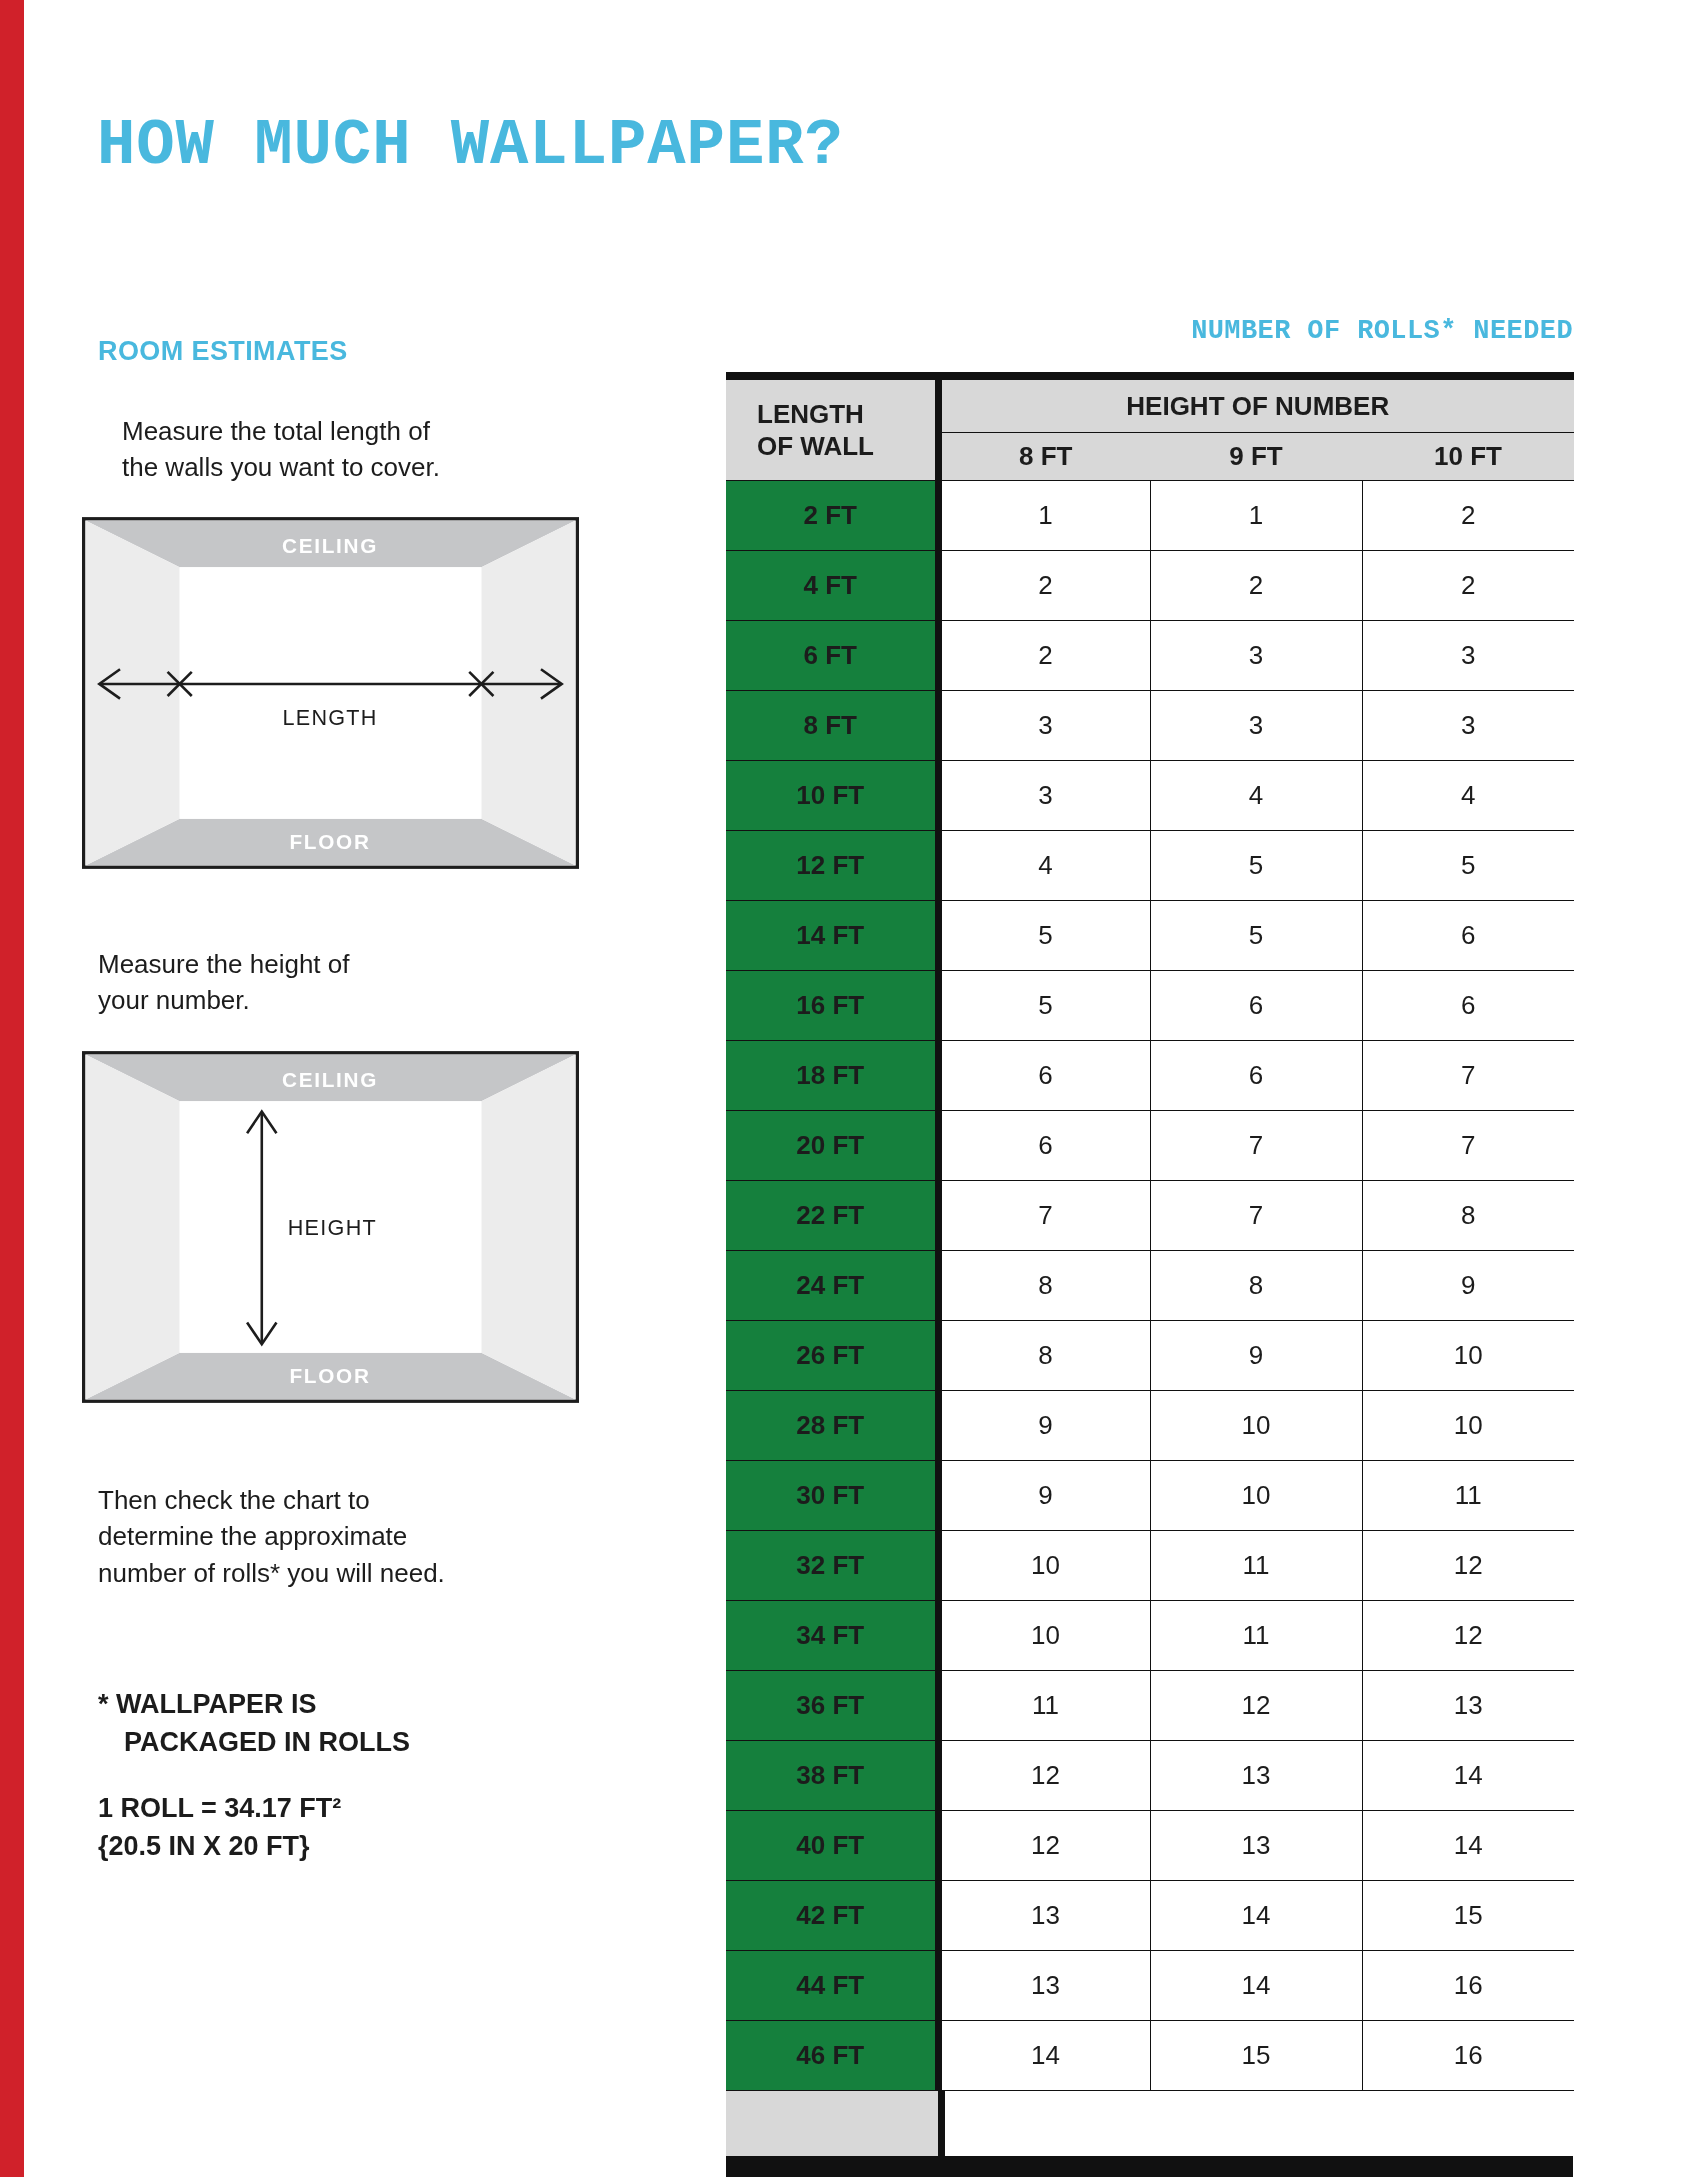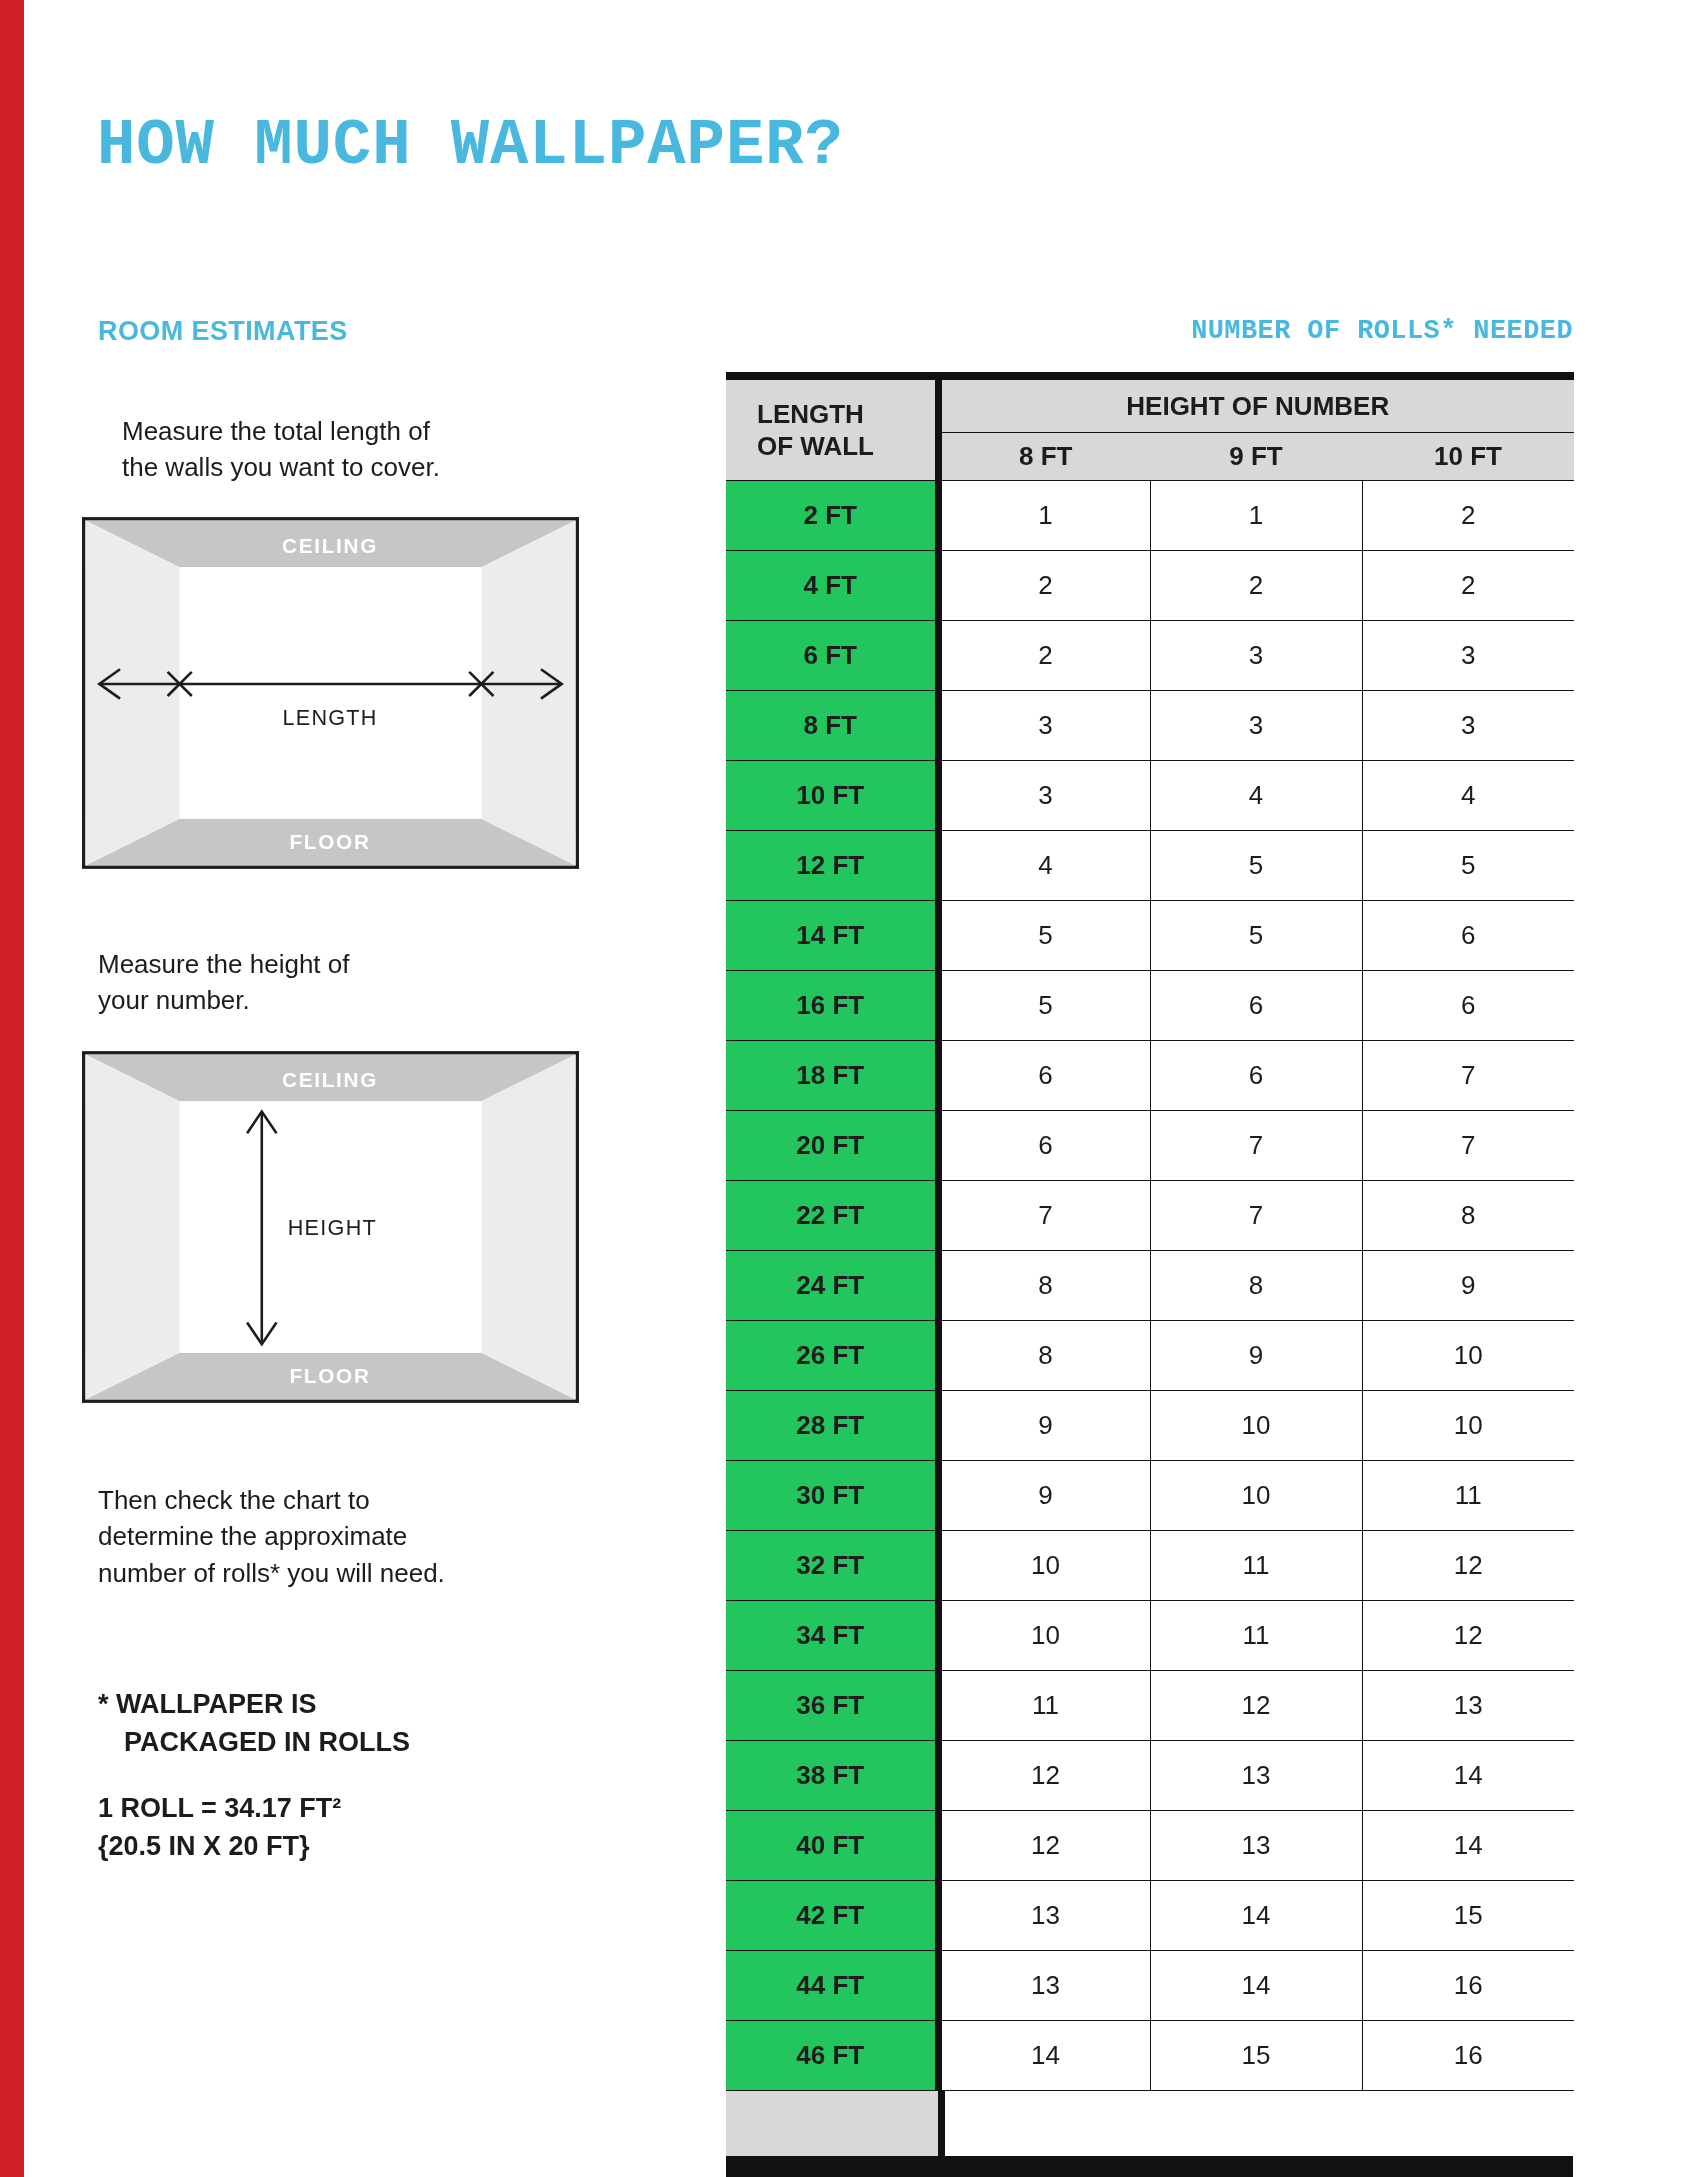--- a/index.html
+++ b/index.html
@@ -29,21 +29,21 @@
     color: var(--accent, #49b8de);
     font-family: Liberation Mono, monospace;
   }
 
   .col-heading {
     font-size: 27px;
     font-weight: bold;
     letter-spacing: 0.4px;
     color: var(--accent, #49b8de);
   }
-  .left-heading { position: absolute; left: 98px; top: 316px; text-align: right; }
+  .left-heading { position: absolute; left: 98px; top: 336px; text-align: right; }
   .table-heading {
     position: absolute;
     left: 726px; top: 316px;
     width: 847px;
     text-align: right;
     font-family: Liberation Mono, monospace;
   }
 
   .para {
     position: absolute;
@@ -132,21 +132,21 @@
     font-weight: bold;
   }
   tr.sub-head th {
     background: #d8d8d8;
     border-bottom: 1.7px solid #111111;
     height: 47px;
     text-align: center;
     font-weight: bold;
   }
   tbody th.row-label {
-    background: #22c55e;
+    background: #15803d;
     border-right: 7px solid #111111;
     border-bottom: 1.7px solid #111111;
     height: 69px;
     text-align: center;
     font-weight: bold;
   }
   tbody td {
     border-bottom: 1.7px solid #111111;
     text-align: center;
     font-weight: normal;

